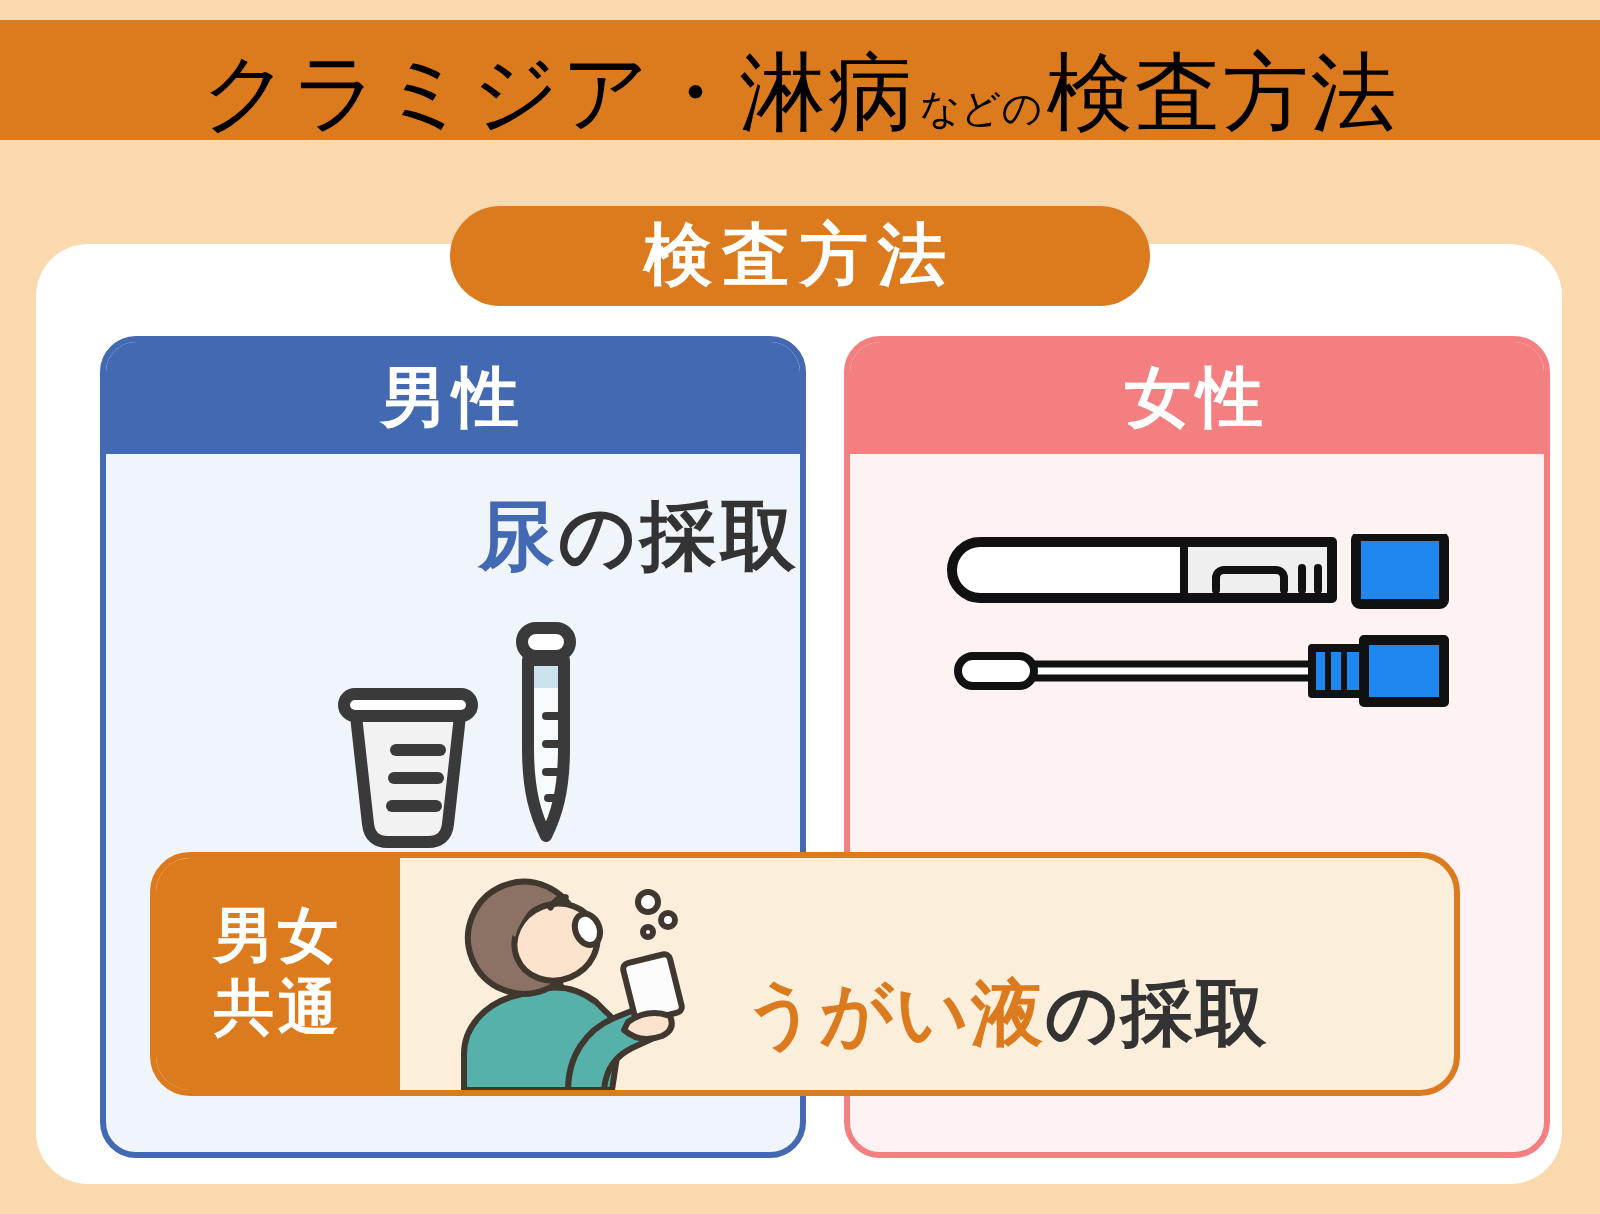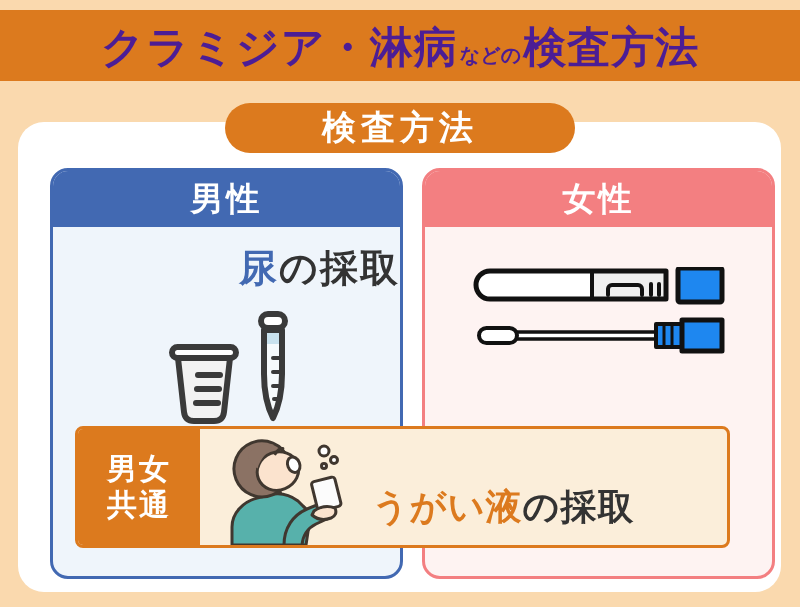--- a/index.html
+++ b/index.html
@@ -4,22 +4,22 @@
 <style>
   html,body{margin:0;padding:0;}
   .stage{
     position:relative; width:800px; height:607px; overflow:hidden;
     background:#FAD9AE;
     font-family:"Liberation Sans","DejaVu Sans",sans-serif;
     -webkit-font-smoothing:antialiased;
   }
   
   .title-band{
-    position:absolute; left:0; top:10px; width:800px; height:71px;
-    background:#DC7A1E; color:#4c1d95; font-weight:bold;
+    position:absolute; left:0; top:10px; width:800px; height:60px;
+    background:#DC7A1E; color:#000000; font-weight:normal;
     display:flex; align-items:baseline; justify-content:center;
     line-height:74px; white-space:nowrap;
   }
   .t-big{font-size:43px; letter-spacing:1px;}
   .t-small{font-size:20px; margin:0 2px;}
   
   .panel{
     position:absolute; left:18px; top:122px; width:763px; height:470px;
     background:#ffffff; border-radius:26px; z-index:1;
   }
@@ -49,21 +49,21 @@
     color:#333; letter-spacing:2px; white-space:nowrap;
   }
   .hl-blue{color:#4269B2;}
   .hl-pink{color:#F37F81;}
   .hl-orange{color:#DC7A1E;}
   .male-icons{display:flex; justify-content:center; align-items:flex-end; gap:16px; margin-top:16px;}
   .female-icons{display:flex; flex-direction:column; align-items:center; gap:12px; margin-top:40px;}
   
   .shared-box{
     position:absolute; left:75px; top:426px; width:655px; height:122px;
-    box-sizing:border-box; border:3px solid #DC7A1E; border-radius:8px;
+    box-sizing:border-box; border:3px solid #DC7A1E; border-radius:20px;
     background:#FBEEDA; z-index:4; overflow:hidden;
     display:flex; align-items:stretch;
   }
   .shared-badge{
     flex:0 0 122px; background:#DC7A1E; color:#fff;
     display:flex; flex-direction:column; align-items:center; justify-content:center;
     font-size:30px; font-weight:bold; line-height:1.2; letter-spacing:2px;
   }
   .shared-illustration{
     flex:0 0 172px; display:flex; align-items:flex-end; justify-content:center;

